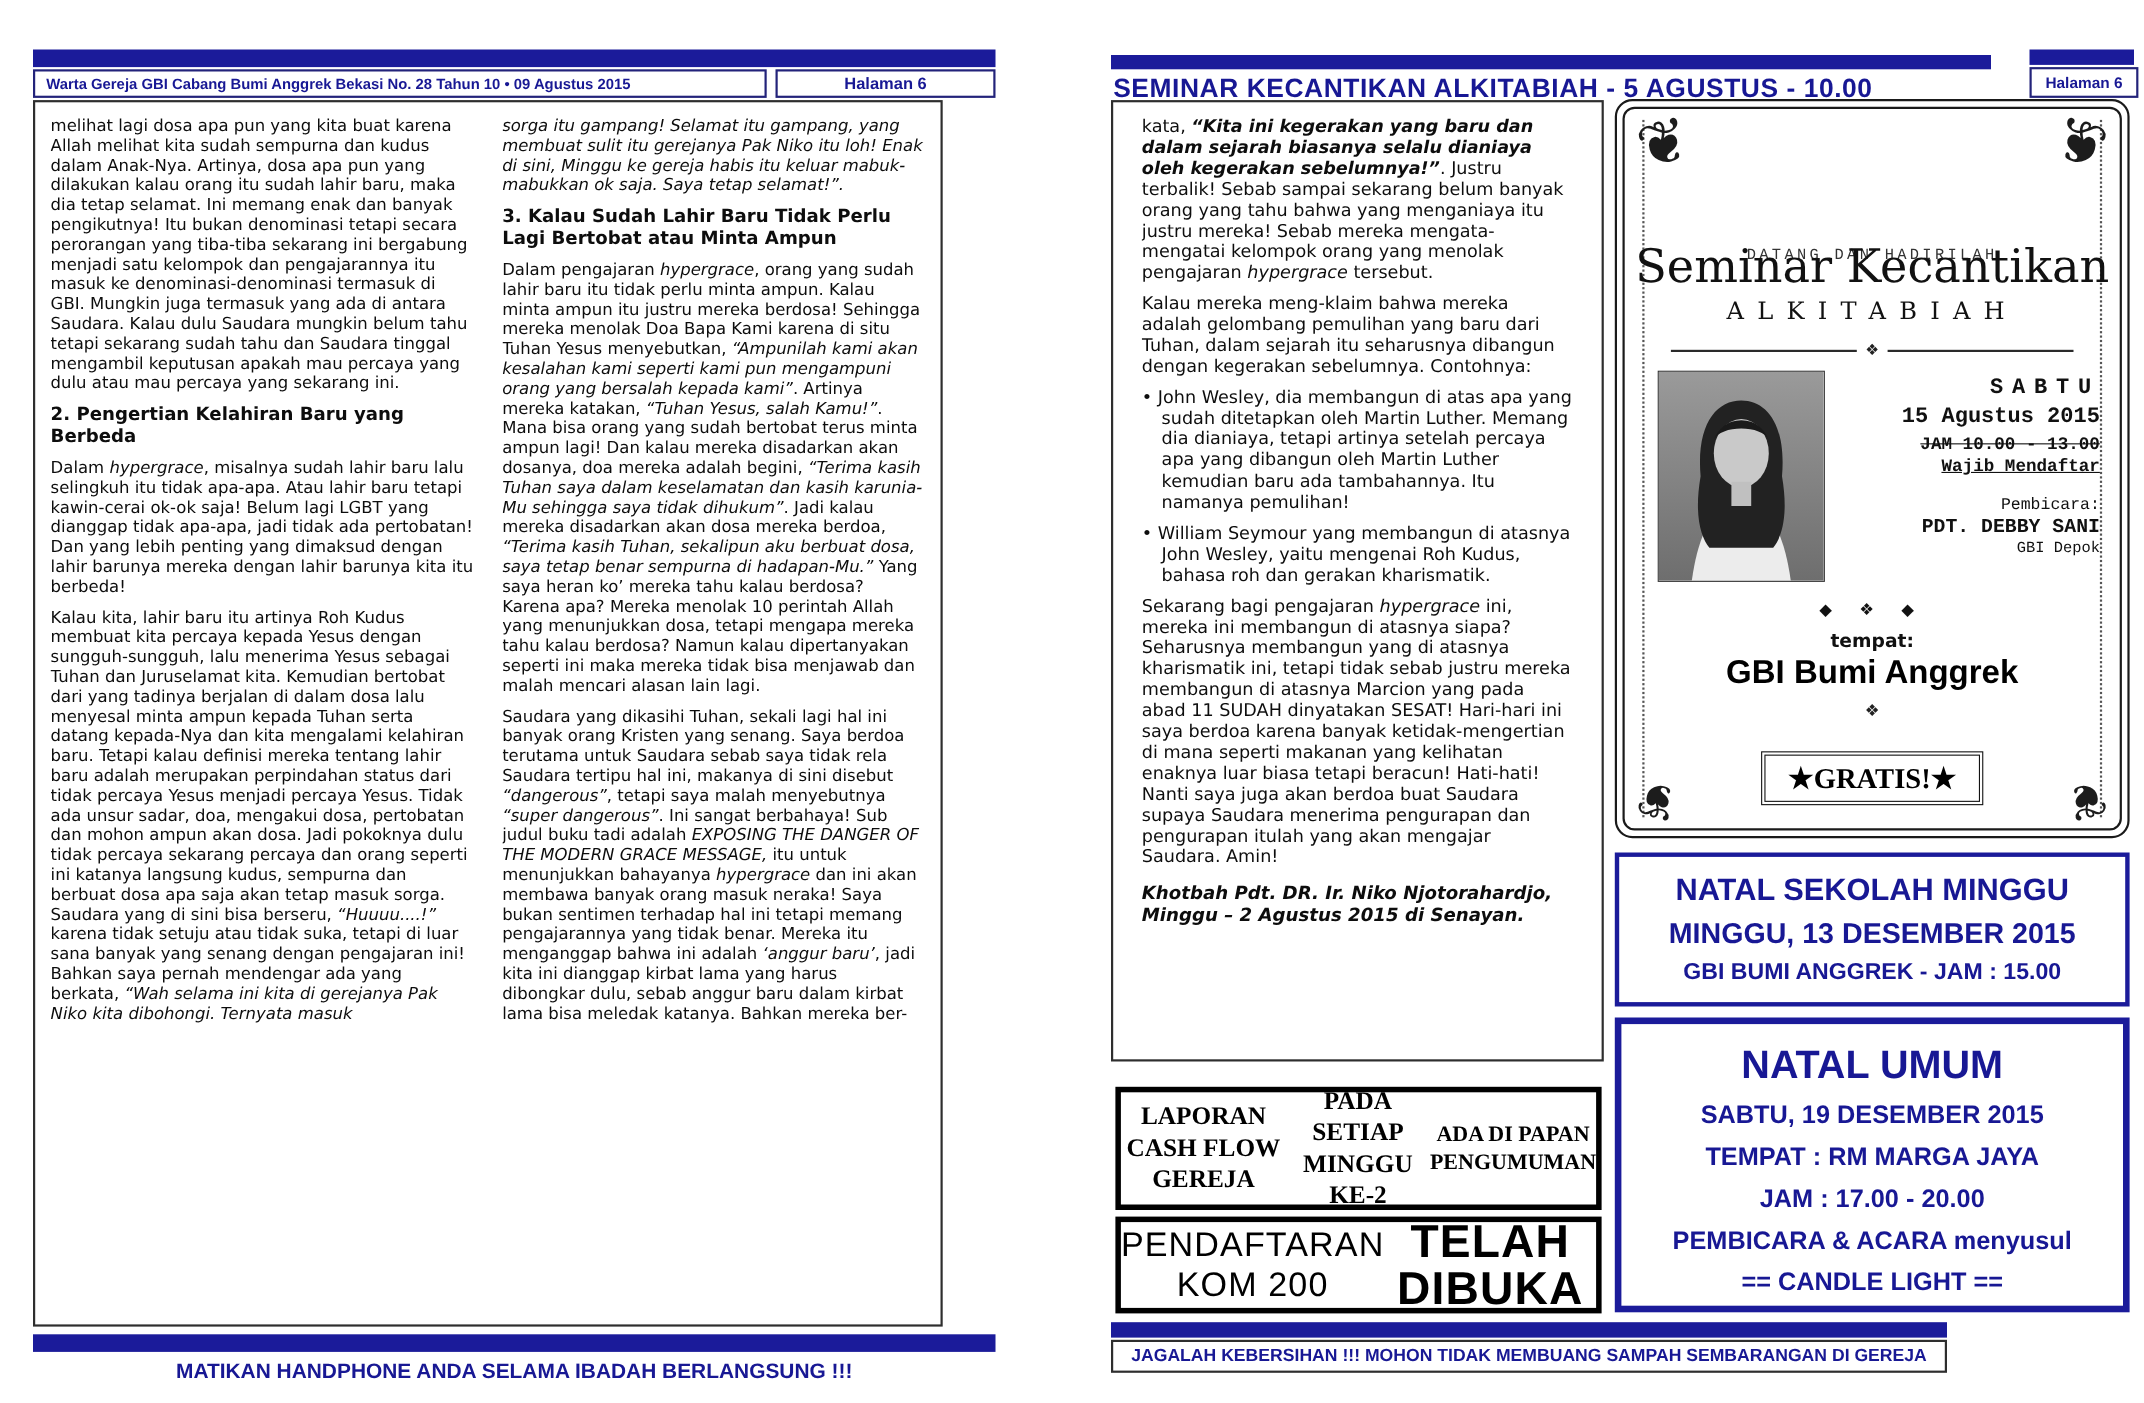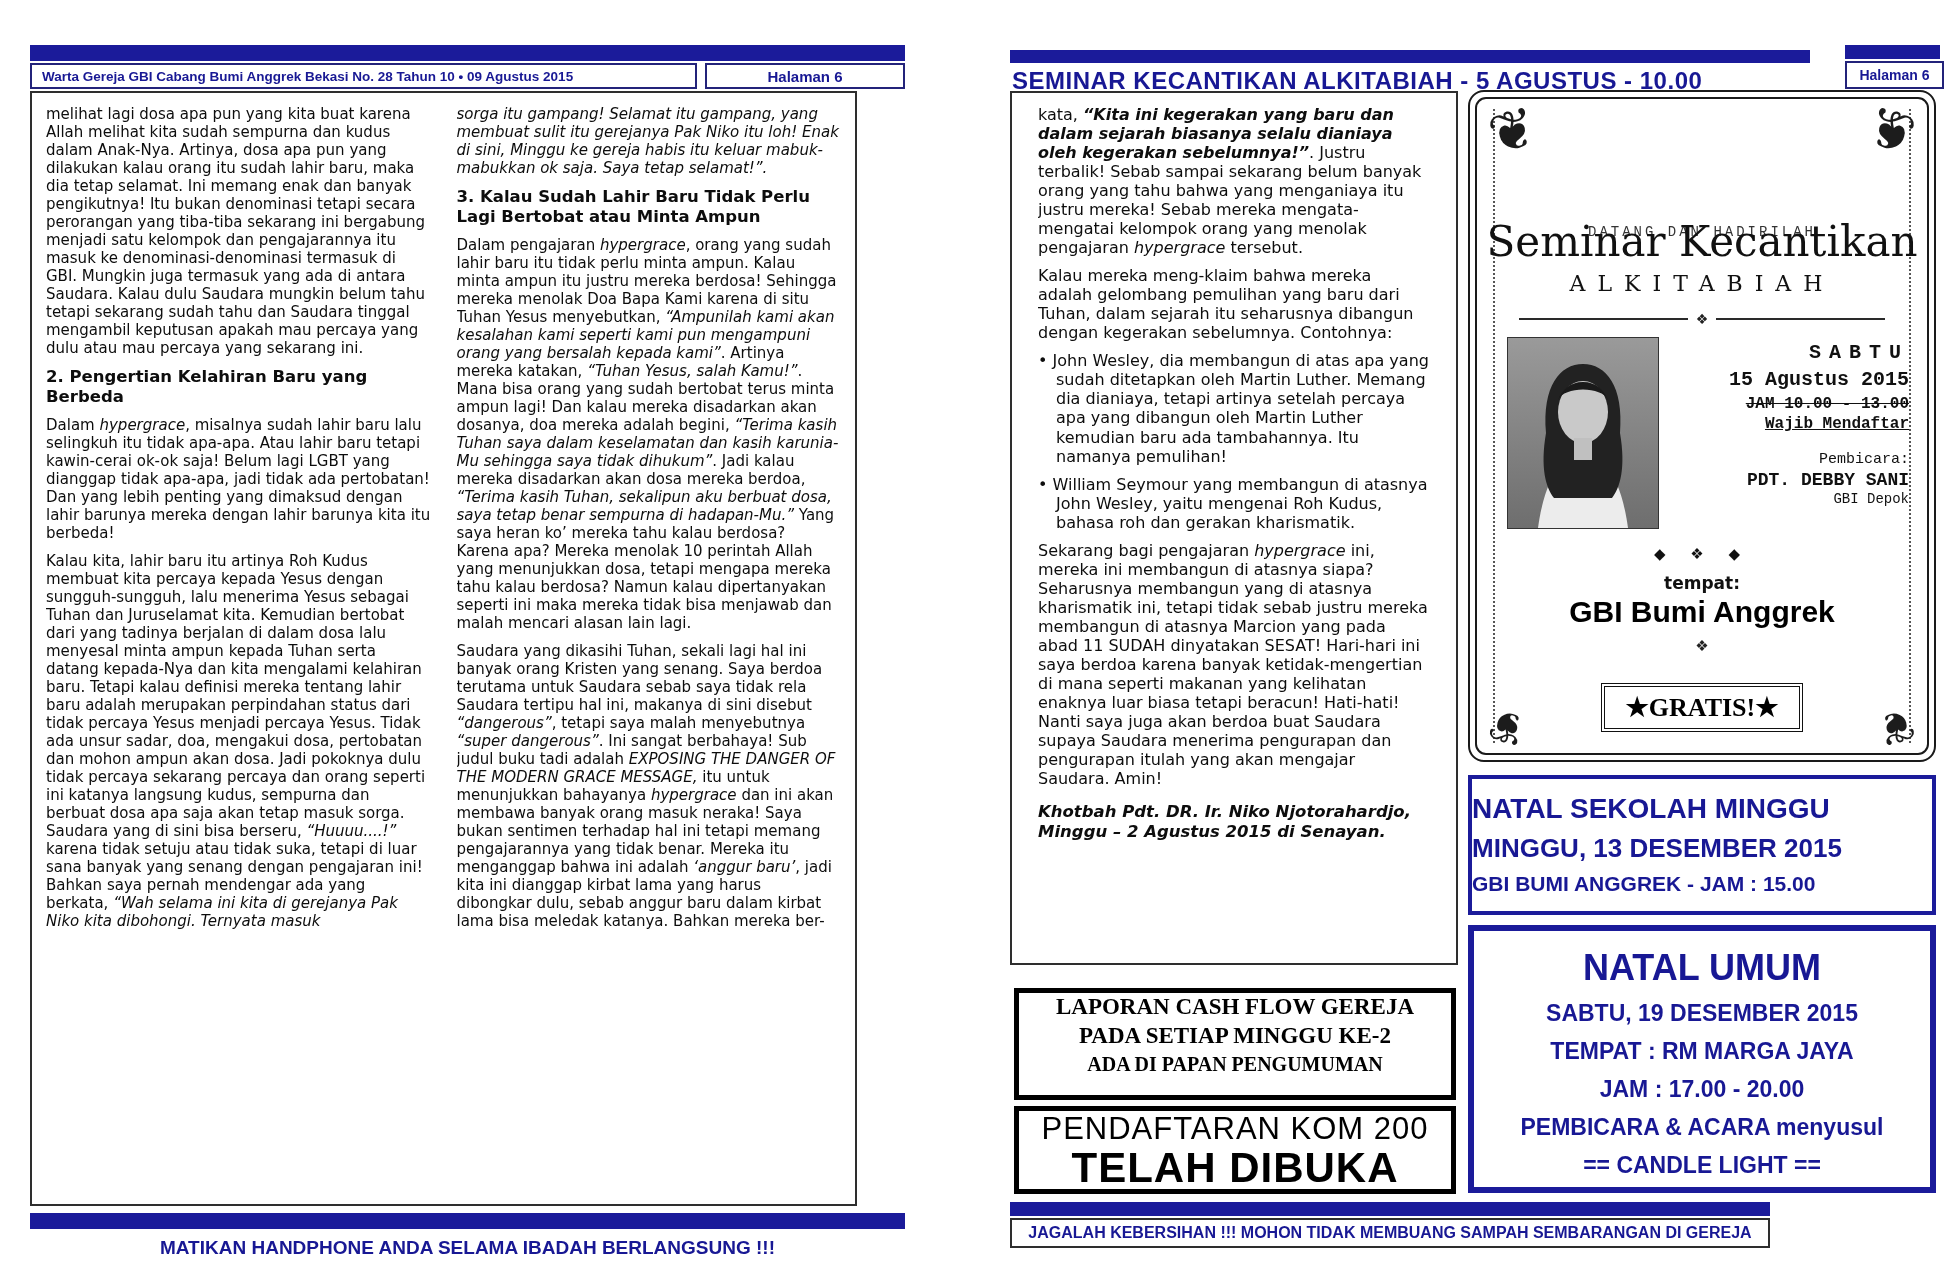--- a/index.html
+++ b/index.html
@@ -20,21 +20,21 @@
   .st{text-decoration:line-through;}
   .u{text-decoration:underline;}
   .bullet{padding-left:18px;text-indent:-18px;}
   .attr{font-weight:bold;font-style:italic;font-size:16.5px;margin-top:14px;}
   
   .rcolbox{border:2px solid #2e2e2e;background:#fff;padding:12px 26px;box-sizing:border-box;overflow:hidden;}
   .rcolbox .tcol2{font-size:16px;line-height:1.19;overflow:hidden;}
   .tcol2 p{margin:0 0 9px 0;}
   
   .blackbox{border:5px solid #000;background:#fff;box-sizing:border-box;display:flex;
-            flex-direction:column;align-items:center;text-align:center;}
+            flex-direction:row;align-items:center;text-align:center;}
   .cash-l{font-family:"Liberation Serif",serif;font-weight:bold;font-size:23px;line-height:1.25;color:#000;}
   .cash-s{font-family:"Liberation Serif",serif;font-weight:bold;font-size:20px;line-height:1.3;color:#000;}
   .kom1{font-family:"Liberation Sans",sans-serif;font-size:31px;color:#000;letter-spacing:1px;}
   .kom2{font-family:"Liberation Sans",sans-serif;font-size:42px;font-weight:bold;color:#000;letter-spacing:1px;line-height:1.0;}
   
   .poster{border:2px solid #1a1a1a;border-radius:16px;padding:5px;box-sizing:border-box;background:#fff;}
   .poster-inner{border:2px solid #1a1a1a;border-radius:11px;height:100%;position:relative;
                 box-sizing:border-box;overflow:hidden;}
   .rails{position:absolute;left:16px;right:16px;top:10px;bottom:10px;
          border-left:2px dotted #555;border-right:2px dotted #555;}
@@ -53,21 +53,21 @@
   .pd-note{font-weight:bold;font-size:16px;margin-top:2px;}
   .pd-sl{font-size:15px;margin-top:18px;}
   .pd-sn{font-weight:bold;font-size:18px;margin-top:2px;}
   .pd-so{font-size:14px;margin-top:1px;}
   .orn-row{letter-spacing:10px;font-size:15px;color:#111;}
   .venue-label{font-weight:bold;font-size:17px;color:#111;}
   .venue-name{font-weight:bold;font-size:30px;color:#000;font-family:"Liberation Sans",sans-serif;}
   .gratis{display:inline-block;border:4px double #111;padding:5px 20px;font-family:"Liberation Serif",serif;
           font-weight:bold;font-size:26px;color:#000;}
   
-  .natal1{border:4px solid #1b1b9a;background:#fff;box-sizing:border-box;
+  .natal1{border:4px solid #1b1b9a;background:#fff;box-sizing:border-box;text-align:center;
           font-family:"Liberation Sans",sans-serif;font-weight:bold;color:#181894;}
   .natal2{border:6px solid #1b1b9a;background:#fff;box-sizing:border-box;text-align:center;
           font-family:"Liberation Sans",sans-serif;font-weight:bold;color:#181894;}
   .n1-l1{font-size:28px;margin-top:14px;}
   .n1-l2{font-size:26px;margin-top:8px;}
   .n1-l3{font-size:21px;margin-top:8px;}
   .n2-t{font-size:36px;margin-top:16px;}
   .n2-l{font-size:23px;margin-top:11px;}
   
   .footer-left{font-family:"Liberation Sans",sans-serif;font-weight:bold;font-size:19px;color:#181894;

